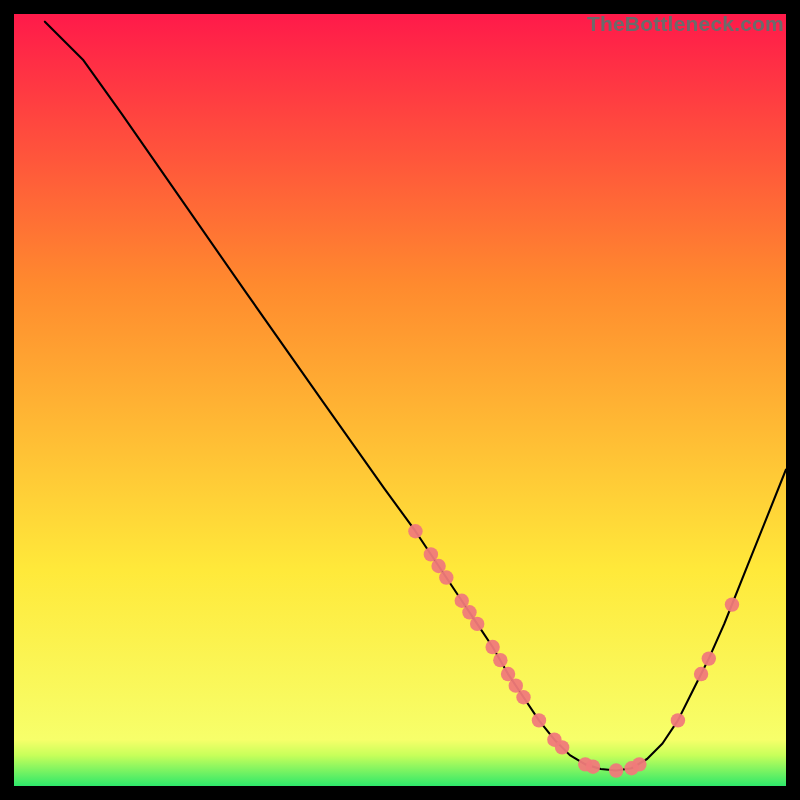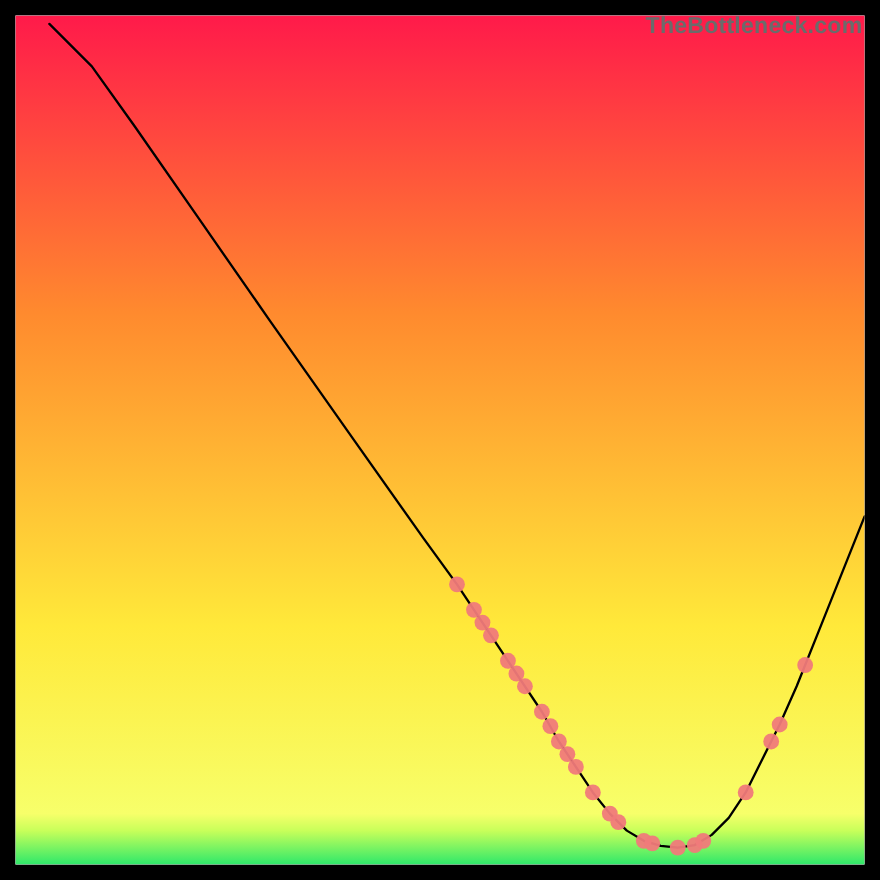--- a/index.html
+++ b/index.html
@@ -3,21 +3,21 @@
 <meta charset="utf-8">
 <style>
   * { margin: 0; padding: 0; box-sizing: border-box; }
   html, body { width: 800px; height: 800px; background: #000; overflow: hidden; }
   .frame {
     position: absolute;
     left: 14px;
     top: 14px;
     width: 772px;
     height: 772px;
-    background: #ffffff;
+    background: #f0abfc;
   }
   .plot-area {
     position: absolute;
     left: 0;
     top: 0;
     width: 772px;
     height: 772px;
   }
   .watermark {
     position: absolute;

